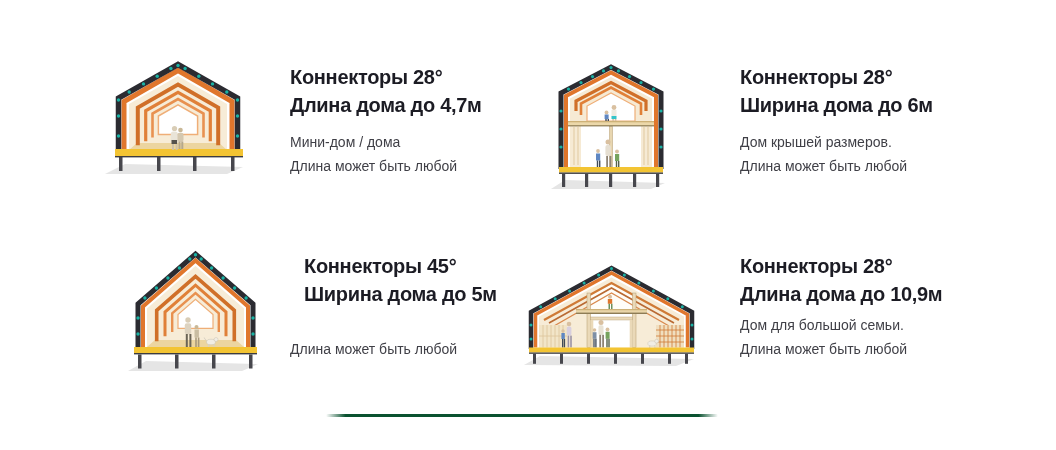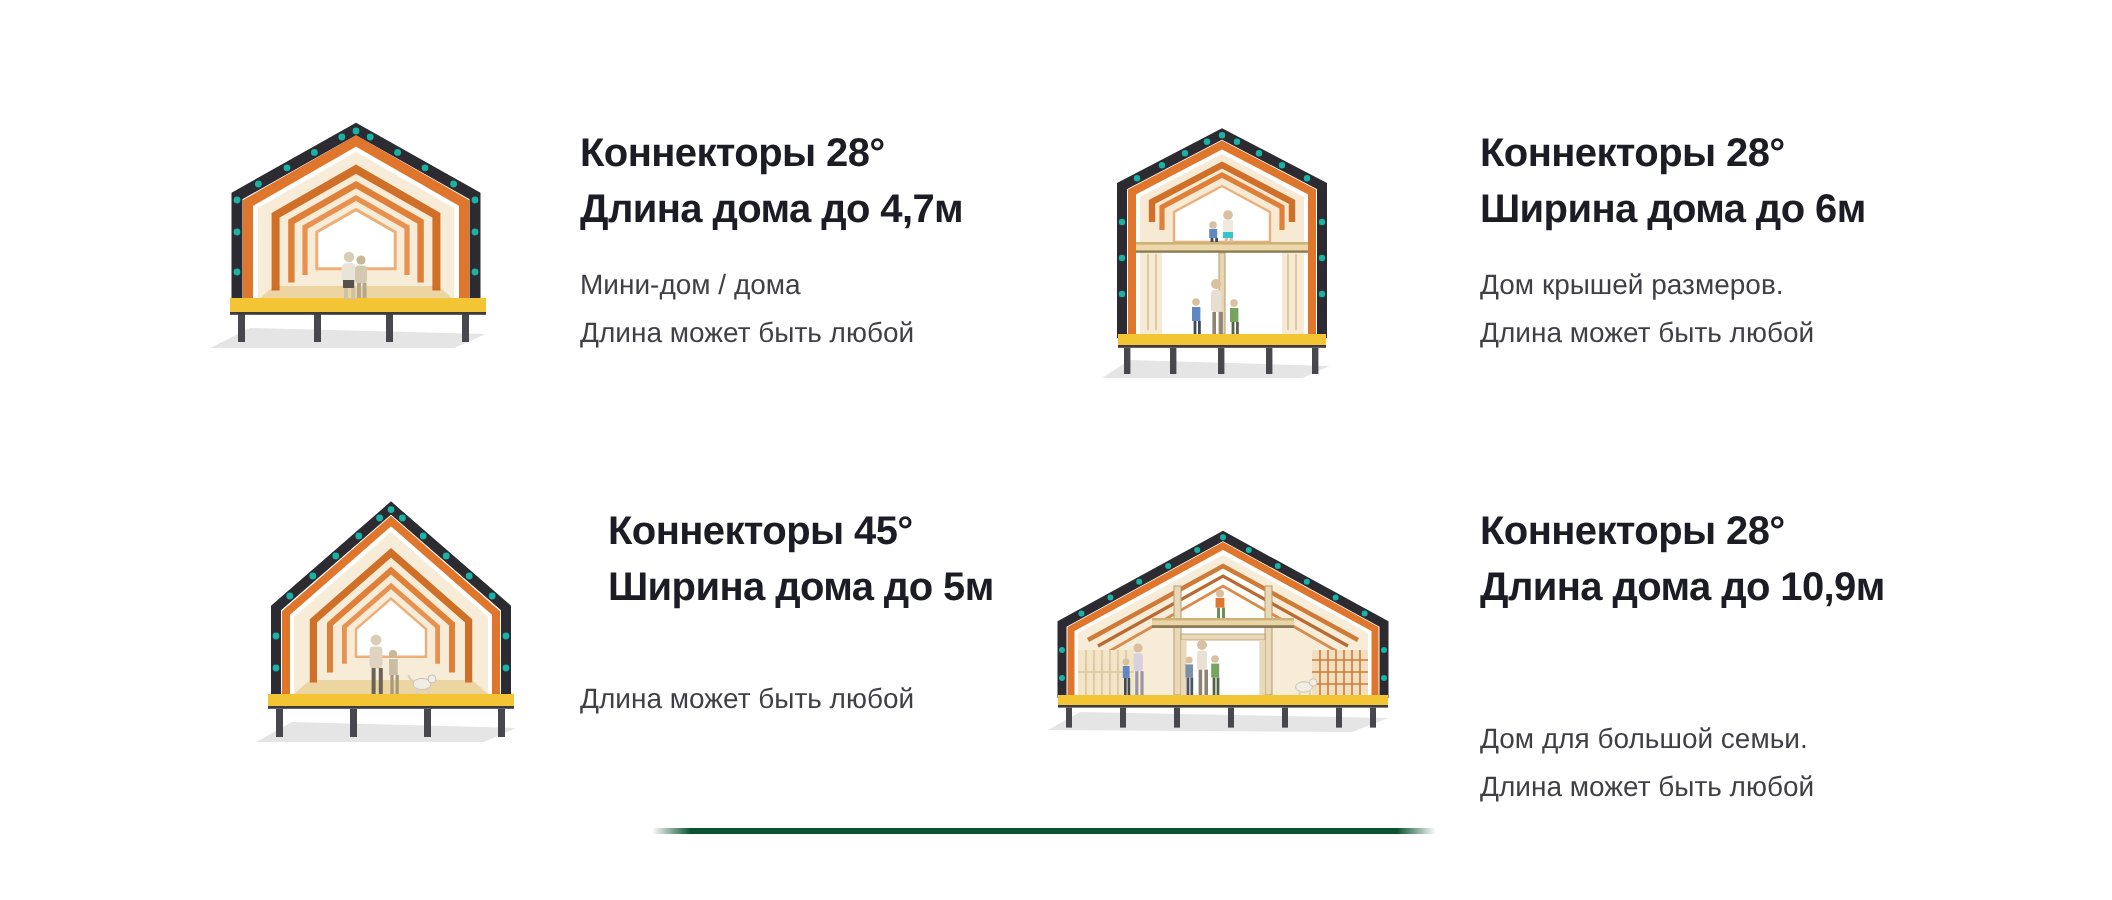--- a/index.html
+++ b/index.html
@@ -355,20 +355,20 @@
         <circle cx="168" cy="62" r="1.5"></circle>
           <circle cx="168" cy="76" r="1.5"></circle>
       </g>
     </svg>
   </div>
 
   <div class="card-text" style="left:740px; top:252px;">
     <div class="title-line">Коннекторы 28°</div>
     <div class="title-line">Длина дома до 10,9м</div>
   </div>
-  <div class="desc-block" style="left:740px; top:313px;margin-top:44px;">
+  <div class="desc-block" style="left:740px; top:313px;">
     <div class="desc-line">Дом для большой семьи.</div>
     <div class="desc-line">Длина может быть любой</div>
   </div>
 
   <div class="divider"></div>
 
 </div>
 
 </body></html>

